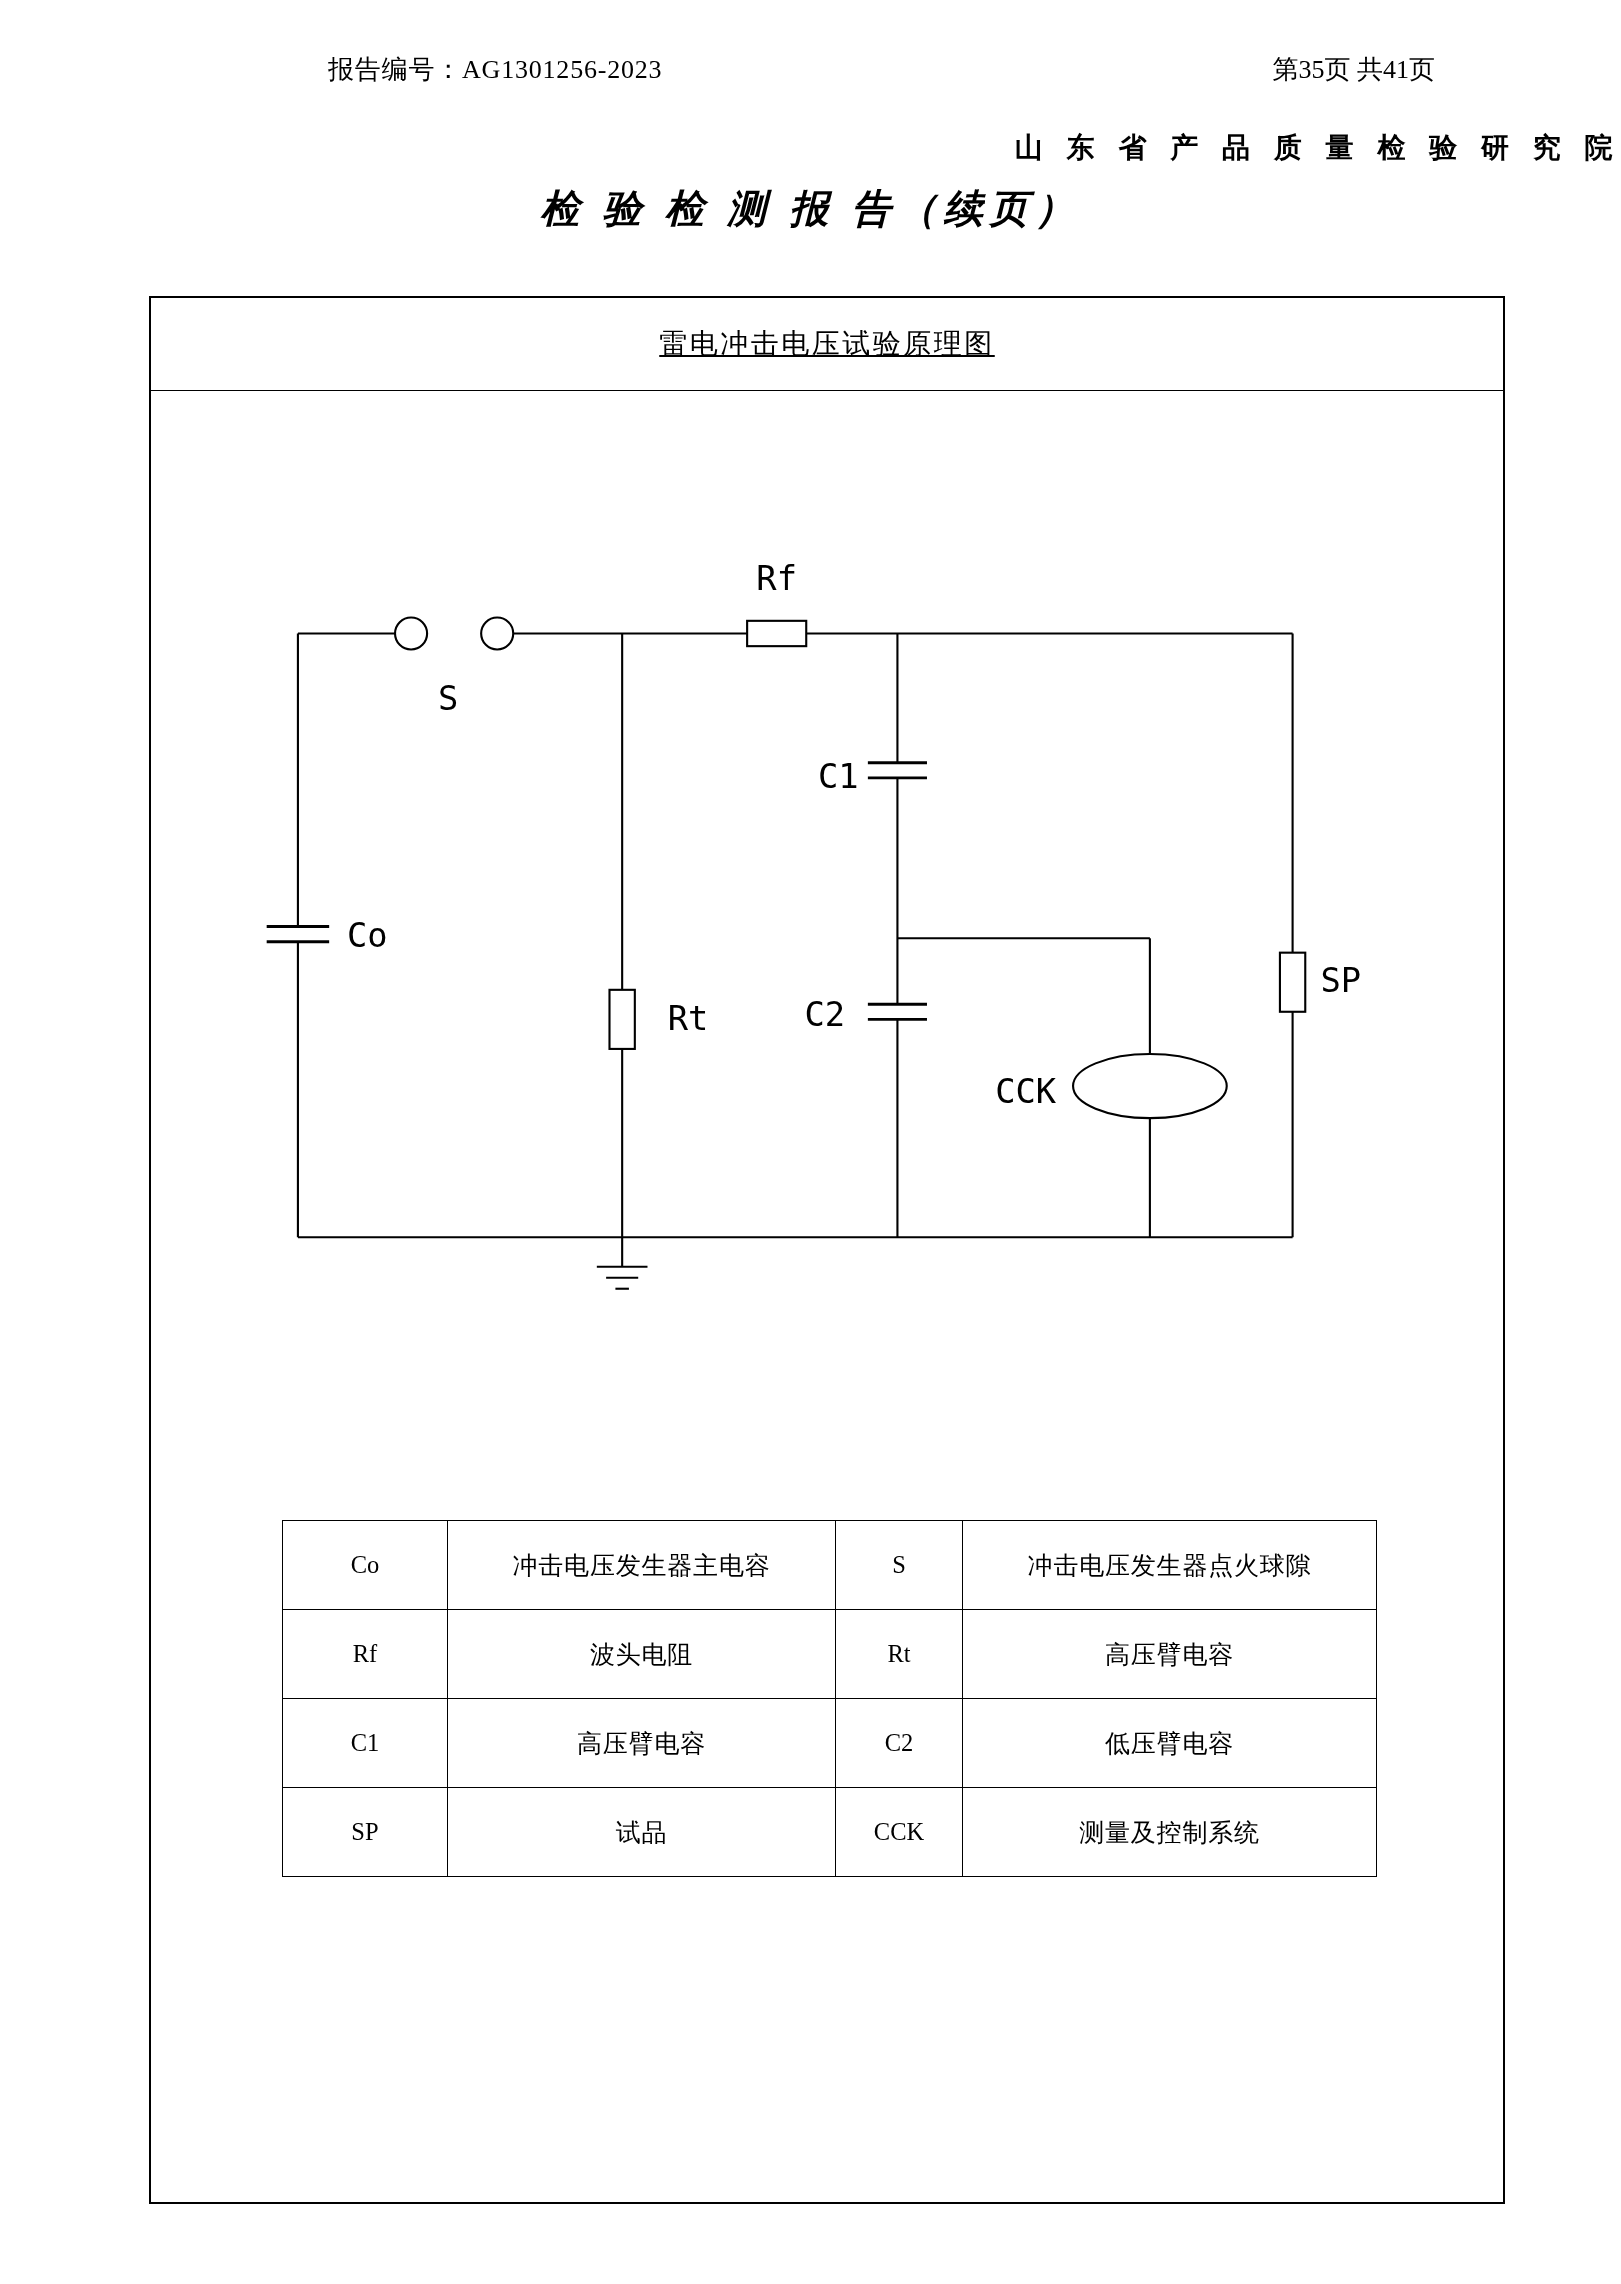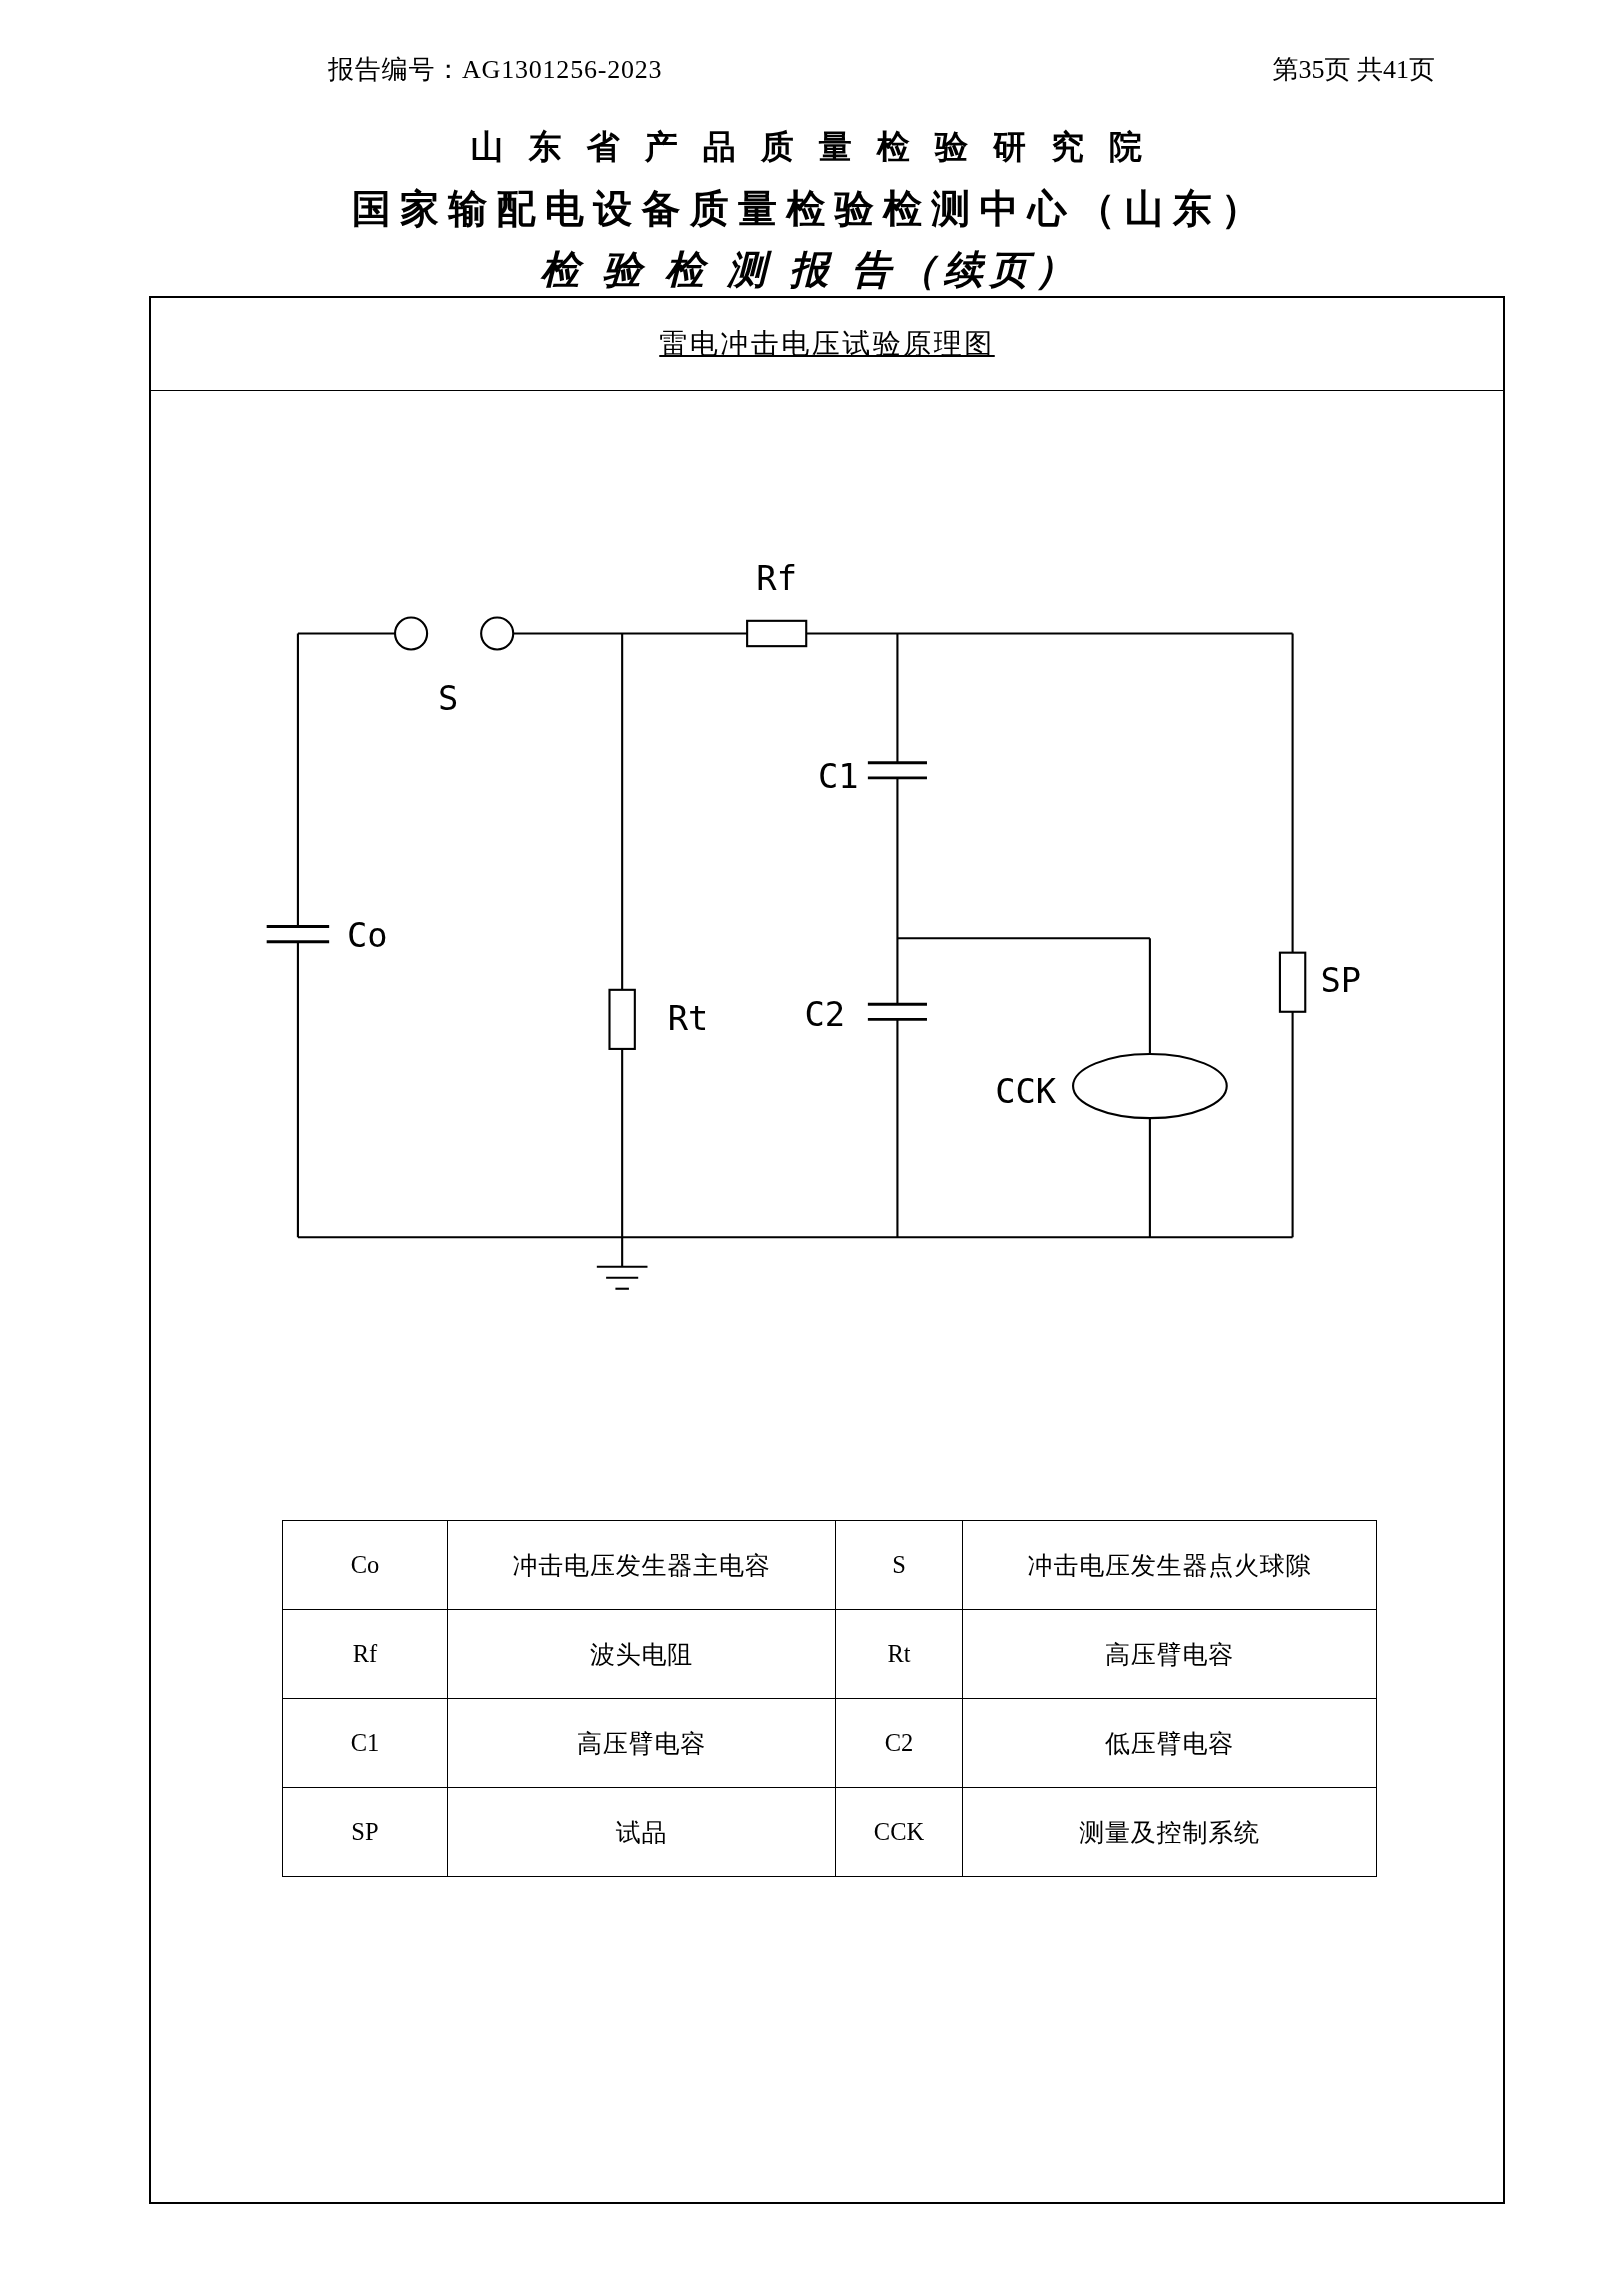--- a/index.html
+++ b/index.html
@@ -19,21 +19,21 @@
     display:flex; justify-content:space-between; align-items:flex-start;
     font-size:26px;
   }
   .header .left span { letter-spacing:0.8px; }
 
   
   .titles {
     position:absolute; top:117px; left:0; width:100%;
     text-align:center; font-weight:bold;
   }
-  .titles .t1 { font-size:33px; line-height:61px; letter-spacing:8.4px; }
+  .titles .t1 { font-size:28px; line-height:61px; letter-spacing:8.4px;text-align:right; }
   .titles .t2 { font-size:39px; line-height:61px; letter-spacing:9.3px; }
   .titles .t3 { font-size:39px; line-height:61px; letter-spacing:6.8px;font-style:italic; }
 
   
   .main-box {
     position:absolute; left:149px; top:296px;
     width:1356px; height:1908px;
     border:2.5px solid #000;
     background:#fff;
   }
@@ -75,21 +75,20 @@
 
   <div class="header">
     <div class="left">
       <span>报告编号：</span><span>AG1301256-2023</span>
     </div>
     <div class="right">第35页 共41页</div>
   </div>
 
   <div class="titles">
     <div class="t1">山 东 省 产 品 质 量 检 验 研 究 院</div>
-    <div class="t2">国家输配电设备质量检验检测中心（山东）</div>
     <div class="t3">检 验 检 测 报 告（续页）</div>
   </div>
 
   <div class="main-box">
     <div class="box-title">雷电冲击电压试验原理图</div>
 
     <svg class="circuit" viewBox="0 0 1600 1300" width="1351" height="1098" xmlns="http://www.w3.org/2000/svg">
 
       <g stroke="#000" stroke-width="2.5" fill="none">
 

